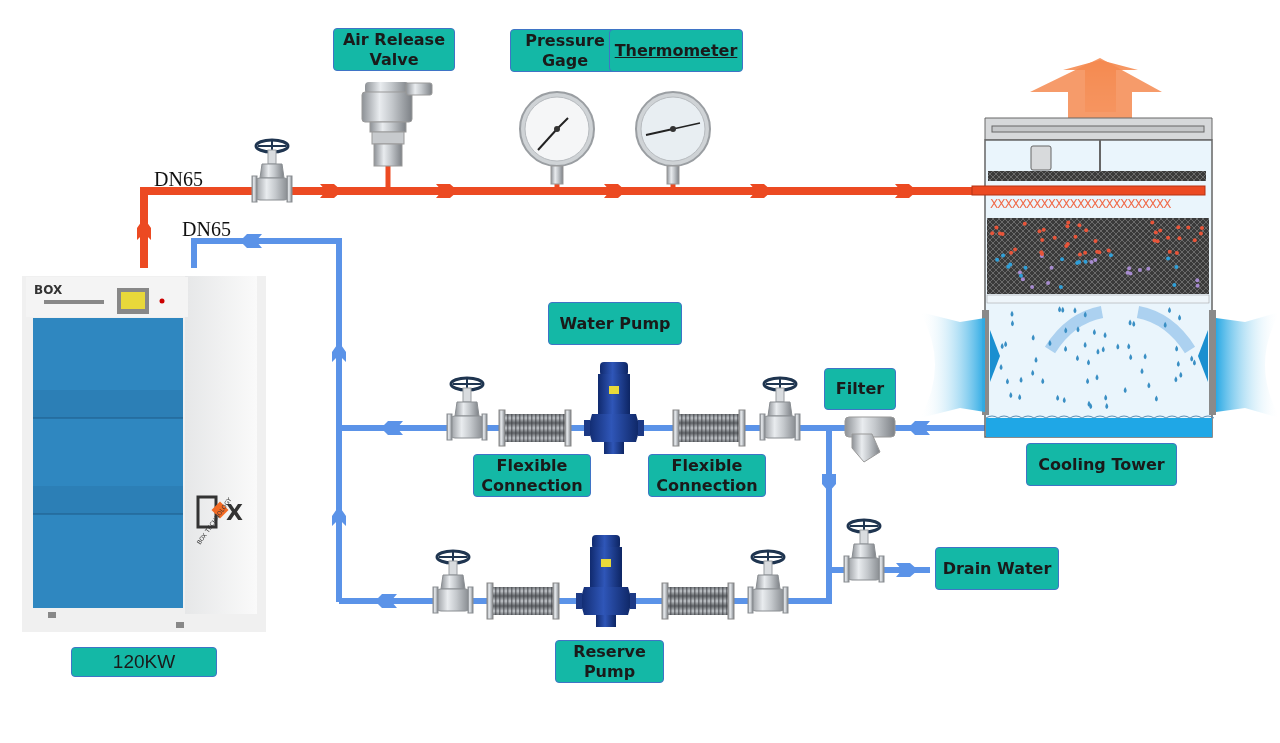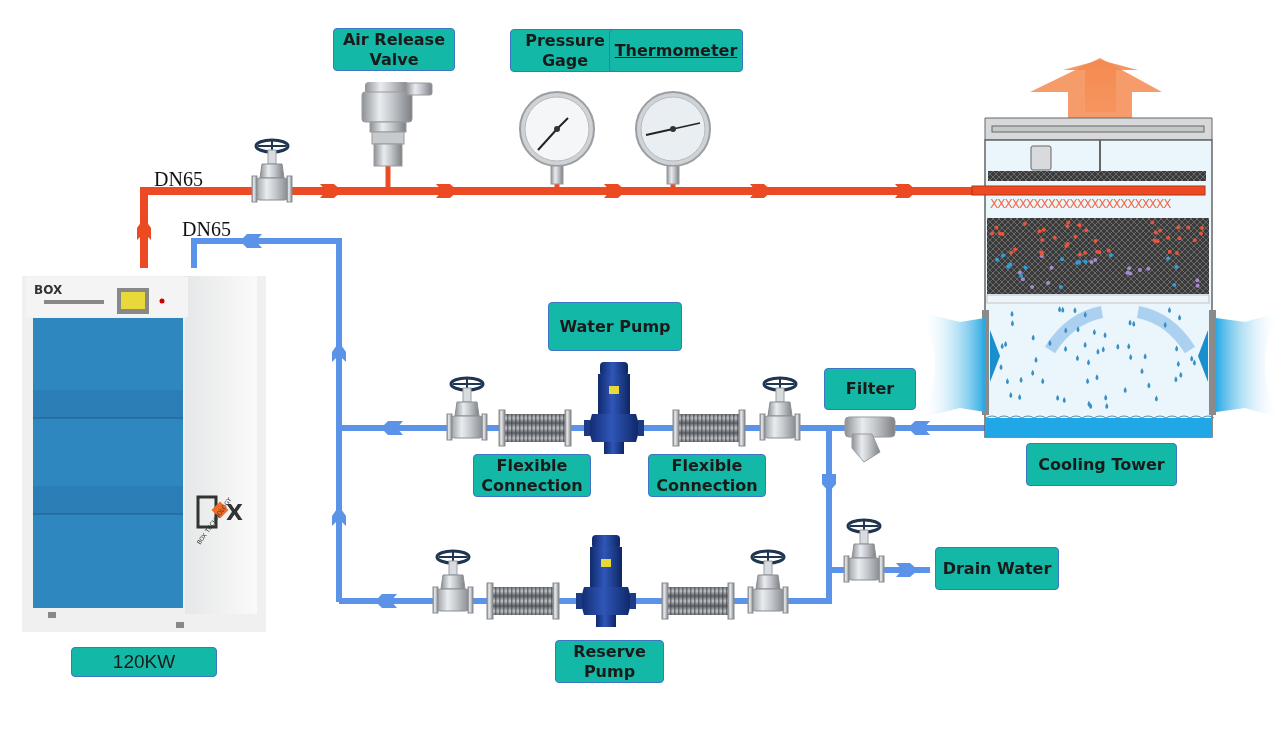--- a/index.html
+++ b/index.html
@@ -350,24 +350,24 @@
 
 <div class="dn" style="left:154px; top:168px;">DN65</div>
 <div class="dn" style="left:182px; top:218px;">DN65</div>
 
 
 <div class="label" style="left:333px; top:28px; width:122px; height:43px;">Air Release
 Valve</div>
 <div class="label" style="left:510px; top:29px; width:110px; height:43px;">Pressure
 Gage</div>
 <div class="label" style="left:609px; top:29px; width:134px; height:43px;text-decoration:underline;">Thermometer</div>
-<div class="label" style="left:548px; top:302px; width:134px; height:49px;">Water Pump</div>
+<div class="label" style="left:548px; top:302px; width:134px; height:43px;">Water Pump</div>
 <div class="label" style="left:473px; top:454px; width:118px; height:43px;">Flexible
 Connection</div>
 <div class="label" style="left:648px; top:454px; width:118px; height:43px;">Flexible
 Connection</div>
-<div class="label" style="left:824px; top:368px; width:92px; height:42px;">Filter</div>
+<div class="label" style="left:824px; top:368px; width:72px; height:42px;">Filter</div>
 <div class="label" style="left:1026px; top:443px; width:151px; height:43px;">Cooling Tower</div>
 <div class="label" style="left:935px; top:547px; width:124px; height:43px;">Drain Water</div>
 <div class="label" style="left:555px; top:640px; width:109px; height:43px;">Reserve
 Pump</div>
 <div class="label plain" style="left:71px; top:647px; width:146px; height:30px;">120KW</div>
 </div>
 
 </body></html>

